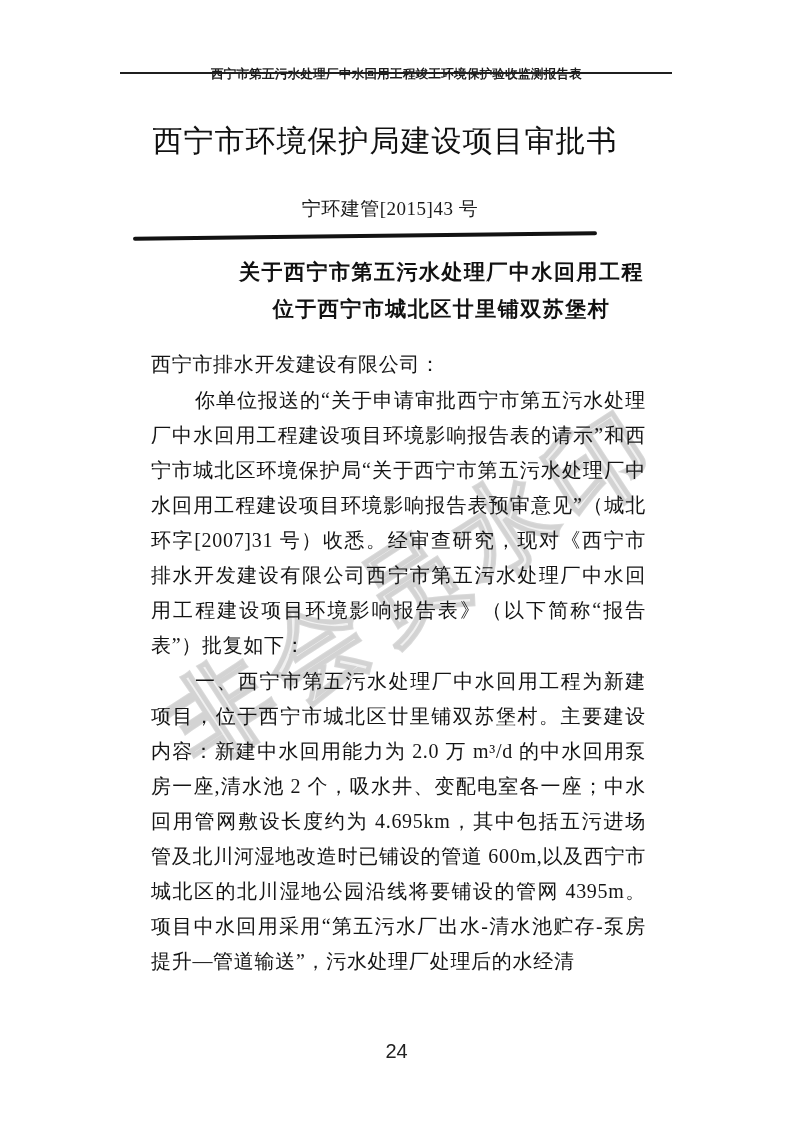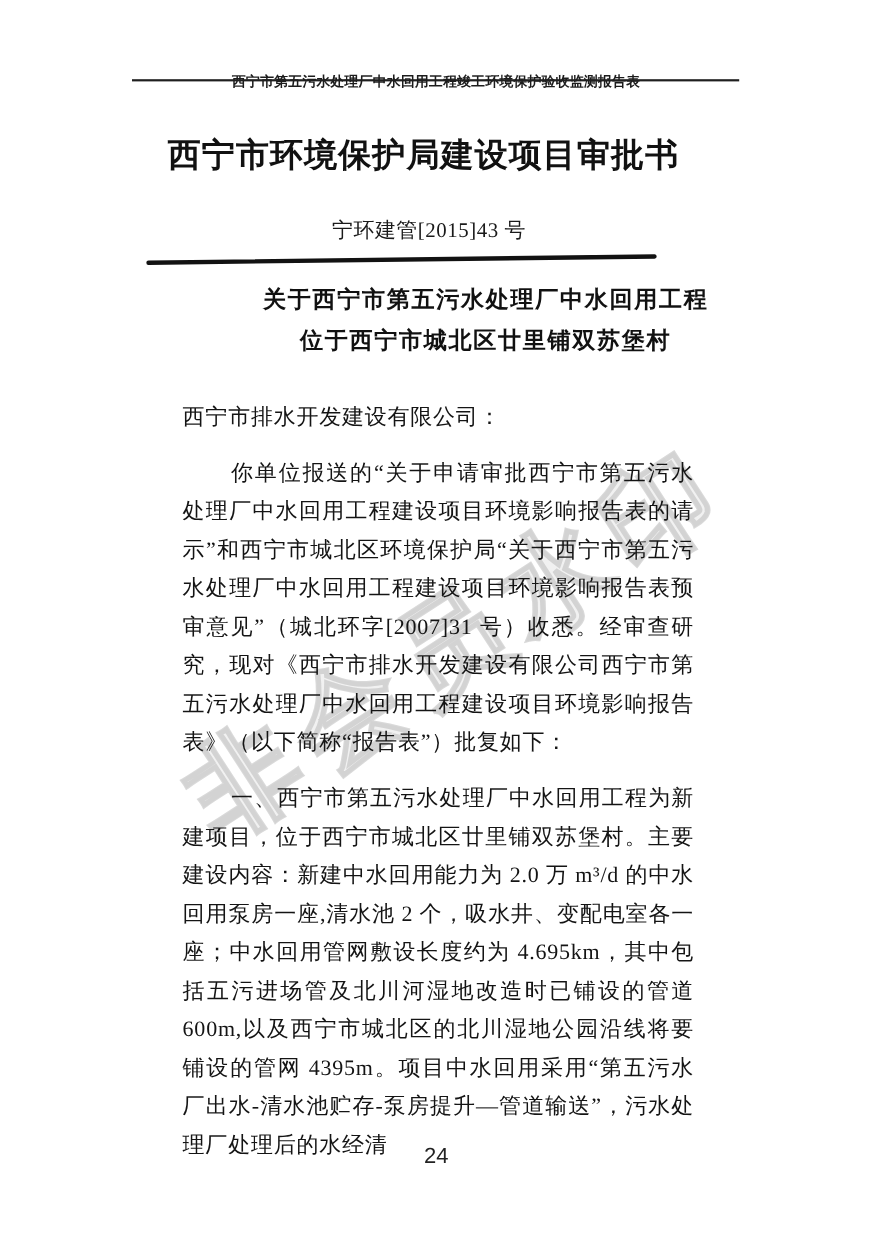--- a/index.html
+++ b/index.html
@@ -28,21 +28,21 @@
     top: 72px; left: 120px; width: 552px; height: 2px;
     background: #1f1f1f;
   }
 
   
   .doc-title {
     position: absolute;
     top: 121px; left: 0; width: 770px;
     text-align: center;
     font-size: 30px;
-    font-weight: bold;
+    font-weight: normal;
     letter-spacing: 1px;
     color: #111111;
   }
 
   
   .doc-number {
     position: absolute;
     top: 196px; left: 0; width: 780px;
     text-align: center;
     font-size: 19px;
@@ -77,21 +77,21 @@
     position: absolute;
     top: 346px; left: 150px; width: 497px;
     font-size: 20px;
     line-height: 35px;
     letter-spacing: 0.7px;
     text-align: justify;
     text-justify: inter-character;
     color: #141414;
     z-index: 2;
   }
-  .body-text p { margin: 16px; }
+  .body-text p { margin: 1px; }
   .body-text p.indent { text-indent: 2.2em; }
 
   
   .watermark {
     position: absolute;
     left: 128px; top: 425px; width: 575px; height: 320px;
     display: flex; align-items: center; justify-content: center;
     transform: rotate(-33deg);
     font-size: 100px;
     font-weight: bold;

